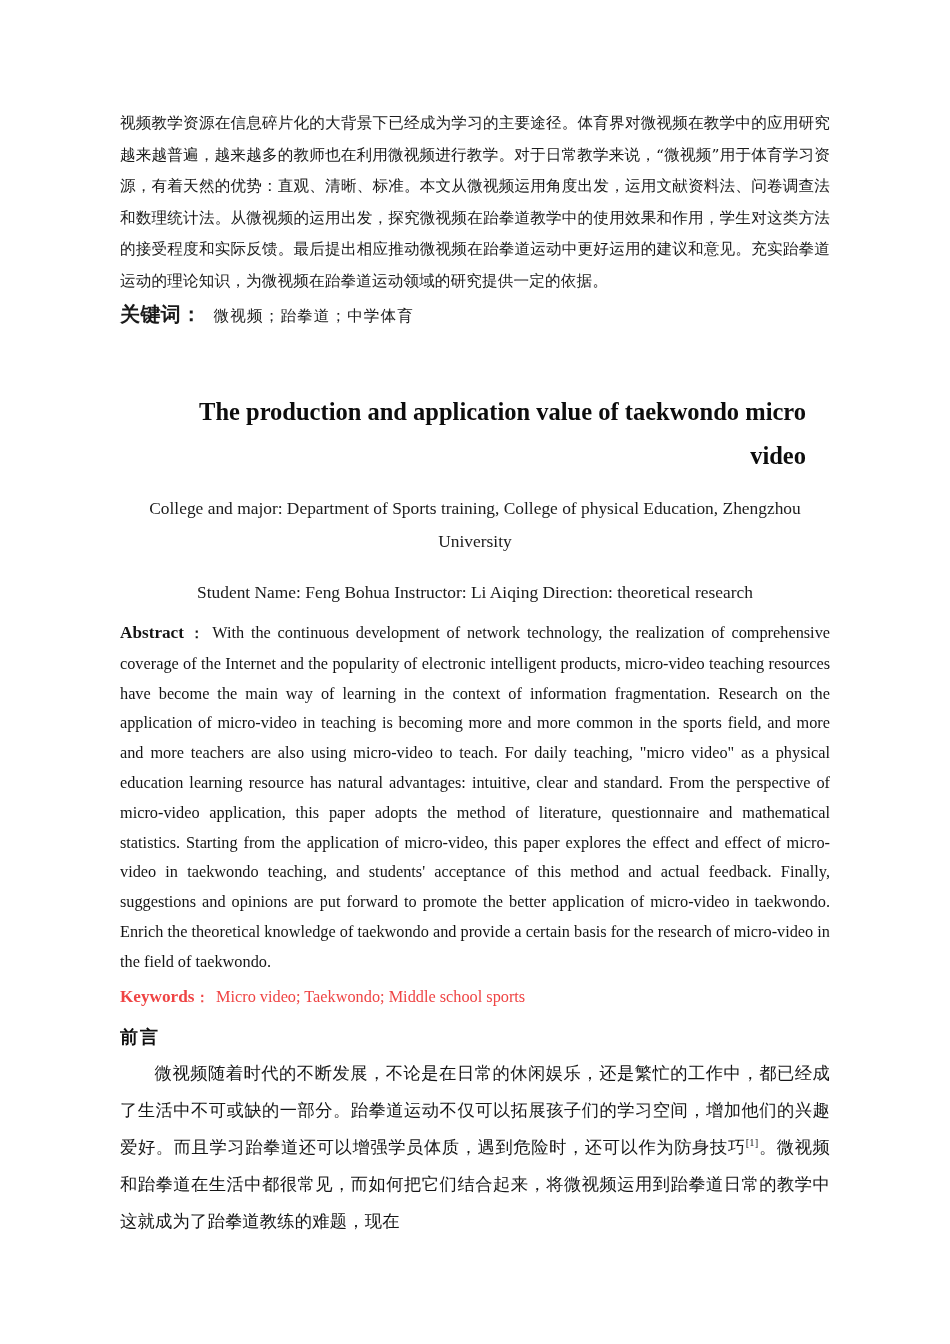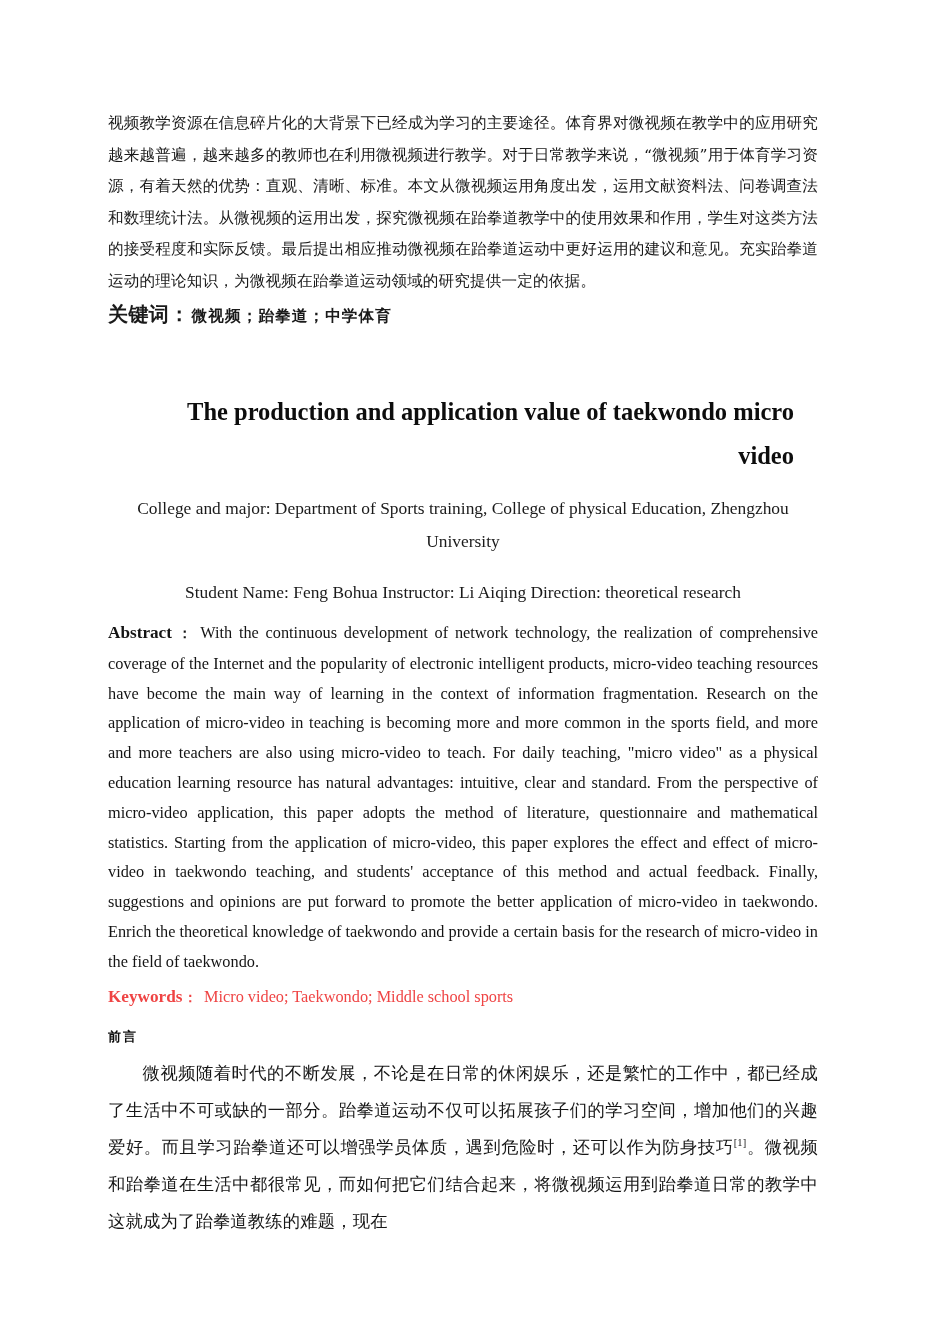--- a/index.html
+++ b/index.html
@@ -12,21 +12,21 @@
     position: relative;
     width: 950px;
     height: 1344px;
     background: #ffffff;
     overflow: hidden;
     box-sizing: border-box;
   }
 
   .content {
     position: absolute;
-    left: 108px;
+    left: 120px;
     top: 108px;
     width: 710px;
   }
 
   
   .cn-abstract {
     font-family: "DejaVu Serif", "Liberation Serif", serif;
     font-size: 15.6px;
     line-height: 31.5px;
     color: #1a1a1a;
@@ -45,22 +45,21 @@
     color: #1a1a1a;
   }
   .cn-keywords .kw-label {
     font-family: "DejaVu Sans", "Liberation Sans", sans-serif;
     font-weight: bold;
     font-size: 20px;
     letter-spacing: 0.4px;
   }
   .cn-keywords .kw-value {
     letter-spacing: 1.1px;
-    margin-left: 2px;
-    font-weight: bold;
+    margin-left: 12px;
   }
 
   
   .en-title {
     margin: 58px 0 0 0;
     padding: 0 24px;
     font-family: "Liberation Serif", "DejaVu Serif", serif;
     font-weight: bold;
     font-size: 24.5px;
     line-height: 44px;
@@ -127,21 +126,21 @@
   }
   .en-keywords .kw-value {
     padding-left: 6px;
   }
 
   
   .section-heading {
     margin: 7px 0 0 0;
     font-family: "DejaVu Sans", "Liberation Sans", sans-serif;
     font-weight: bold;
-    font-size: 13px;
+    font-size: 18px;
     line-height: 33px;
     letter-spacing: 2px;
     color: #0d0d0d;
   }
 
   
   .cn-body {
     margin: 2px 0 0 0;
     font-family: "Liberation Serif", "DejaVu Serif", serif;
     font-size: 17.3px;

